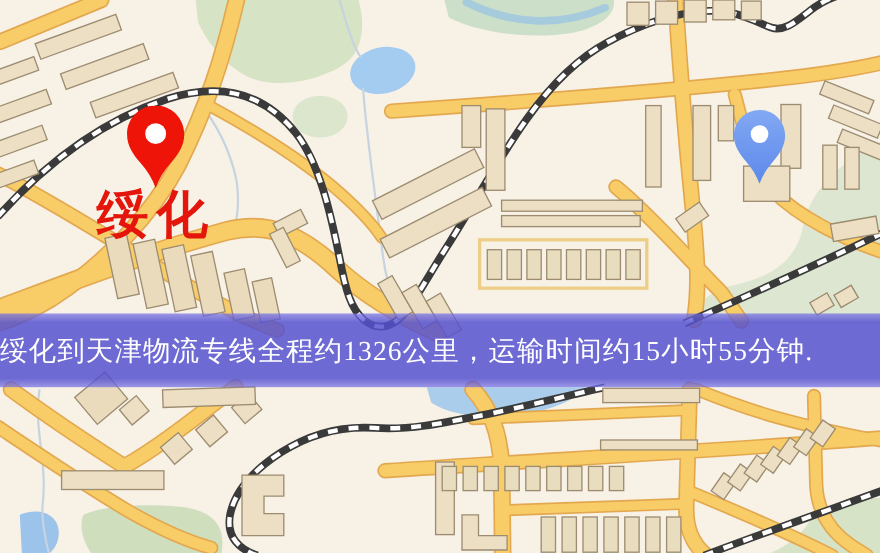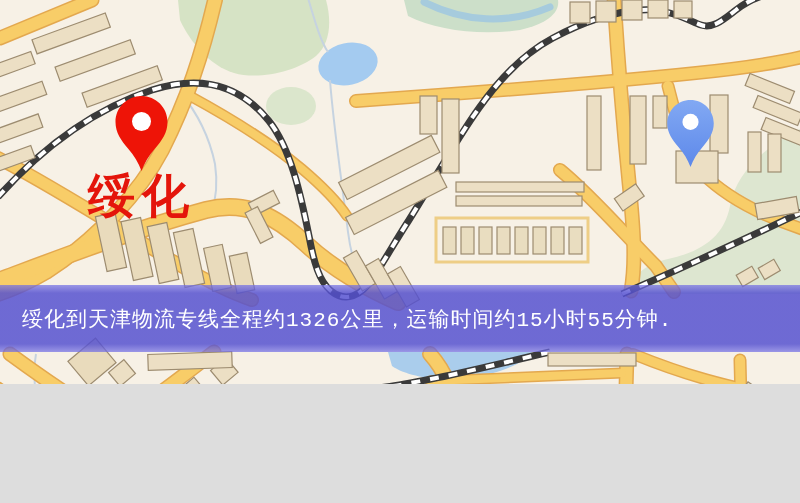--- a/index.html
+++ b/index.html
@@ -1,29 +1,29 @@
 <!DOCTYPE html>
 <html><head>
 <meta charset="utf-8">
 <style>
   html,body{margin:0;padding:0;background:#ddd;}
-  .screen{position:relative;width:800px;height:384px;overflow:hidden;
+  .screen{position:relative;width:800px;height:503px;overflow:hidden;
           font-family:"Liberation Sans",sans-serif;background:#ffffff;}
   svg.map{position:absolute;left:0;top:0;}
   .pin{position:absolute;}
   .city-label{position:absolute;font-family:"DejaVu Serif",serif;font-weight:700;
               line-height:1;white-space:nowrap;user-select:none;}
   .label-origin{left:88px;top:172px;font-size:47px;letter-spacing:7px;color:#e4150b;}
   .label-dest{left:641px;top:176px;font-size:46px;letter-spacing:5px;color:#2531d0;}
   .banner{position:absolute;left:0;top:285px;width:800px;height:67px;
           background:linear-gradient(180deg,rgba(116,112,230,.70) 0%,rgba(84,80,208,.84) 12%,
                      rgba(84,80,208,.84) 88%,rgba(116,112,230,.70) 100%);
           display:flex;align-items:center;}
-  .banner span{color:#ffffff;font-size:21px;padding-left:22px;letter-spacing:1px;
-               font-family:Liberation Mono, monospace;}
+  .banner span{color:#ffffff;font-size:25px;letter-spacing:1px;
+               font-family:Liberation Serif, serif;}
 </style>
 </head>
 <body>
 
 <div class="screen">
 
   <svg class="map" width="800" height="503" viewBox="0 0 800 503">
     <defs>
       <path id="R1" d="M0,38 L92,0"></path>
       <path id="R2" d="M215,0 C202,55 188,98 162,150 C140,192 96,240 46,272 C26,284 10,290 -2,294"></path>

